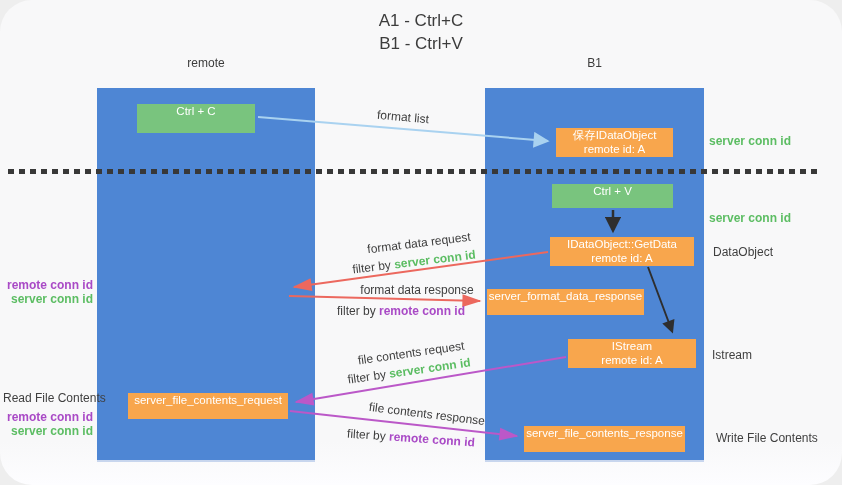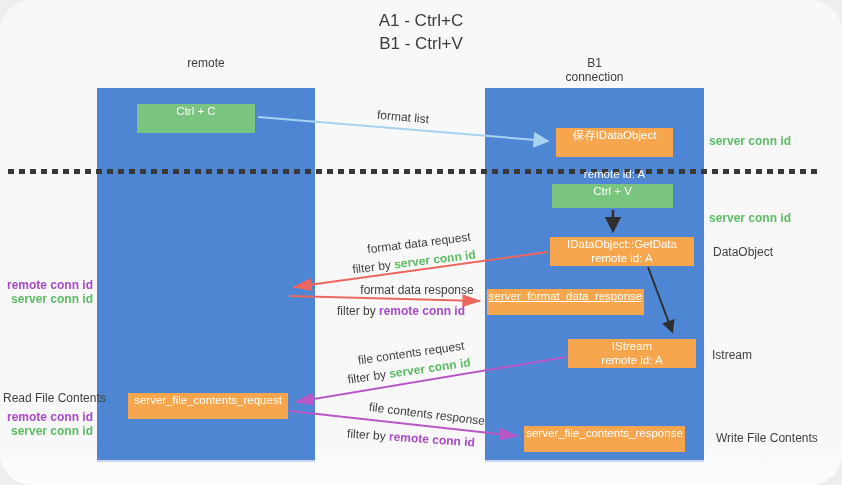--- a/index.html
+++ b/index.html
@@ -67,21 +67,20 @@
   <div class="abs title">
     <div>A1 - Ctrl+C</div>
     <div>B1 - Ctrl+V</div>
   </div>
 
   <div class="abs lane-header" style="left:97px;width:218px;">
     <div>remote</div>
   </div>
   <div class="abs lane-header" style="left:485px;width:219px;">
     <div>B1</div>
-    <div>connection</div>
   </div>
 
   <div class="abs lane-rect lane-a"></div>
   <div class="abs lane-rect lane-b"></div>
 
   <div class="abs divider"></div>
 
   <svg class="overlay" width="842" height="485" viewBox="0 0 842 485">
     <defs>
       <marker id="m-blue" viewBox="0 0 10 10" refX="9" refY="5" markerWidth="10" markerHeight="8" orient="auto-start-reverse">
@@ -106,33 +105,33 @@
     <line x1="290" y1="411" x2="517" y2="436" stroke="#bb58c8" stroke-width="2" marker-end="url(#m-purple)"></line>
   </svg>
 
   <div class="abs node green" style="left:137px;top:104px;width:118px;height:29px;">
     <div>Ctrl + C</div>
   </div>
   <div class="abs node green" style="left:552px;top:184px;width:121px;height:24px;">
     <div>Ctrl + V</div>
   </div>
 
-  <div class="abs node orange" style="left:556px;top:128px;width:117px;height:29px;gap:25px;">
+  <div class="abs node orange" style="left:556px;top:128px;width:117px;height:29px;">
     <div>保存IDataObject</div>
     <div>remote id: A</div>
   </div>
   <div class="abs node orange" style="left:550px;top:237px;width:144px;height:29px;">
     <div>IDataObject::GetData</div>
     <div>remote id: A</div>
   </div>
   <div class="abs node orange" style="left:568px;top:339px;width:128px;height:29px;">
     <div>IStream</div>
     <div>remote id: A</div>
   </div>
-  <div class="abs node orange" style="left:487px;top:289px;width:157px;height:26px;text-decoration:underline;">
+  <div class="abs node orange" style="left:487px;top:289px;width:157px;height:26px;">
     <div>server_format_data_response</div>
   </div>
   <div class="abs node orange" style="left:128px;top:393px;width:160px;height:26px;">
     <div>server_file_contents_request</div>
   </div>
   <div class="abs node orange" style="left:524px;top:426px;width:161px;height:26px;">
     <div>server_file_contents_response</div>
   </div>
 
   <div class="abs elabel center" style="left:403px;top:117px;transform:translate(-50%,-50%) rotate(5deg);">format list</div>

